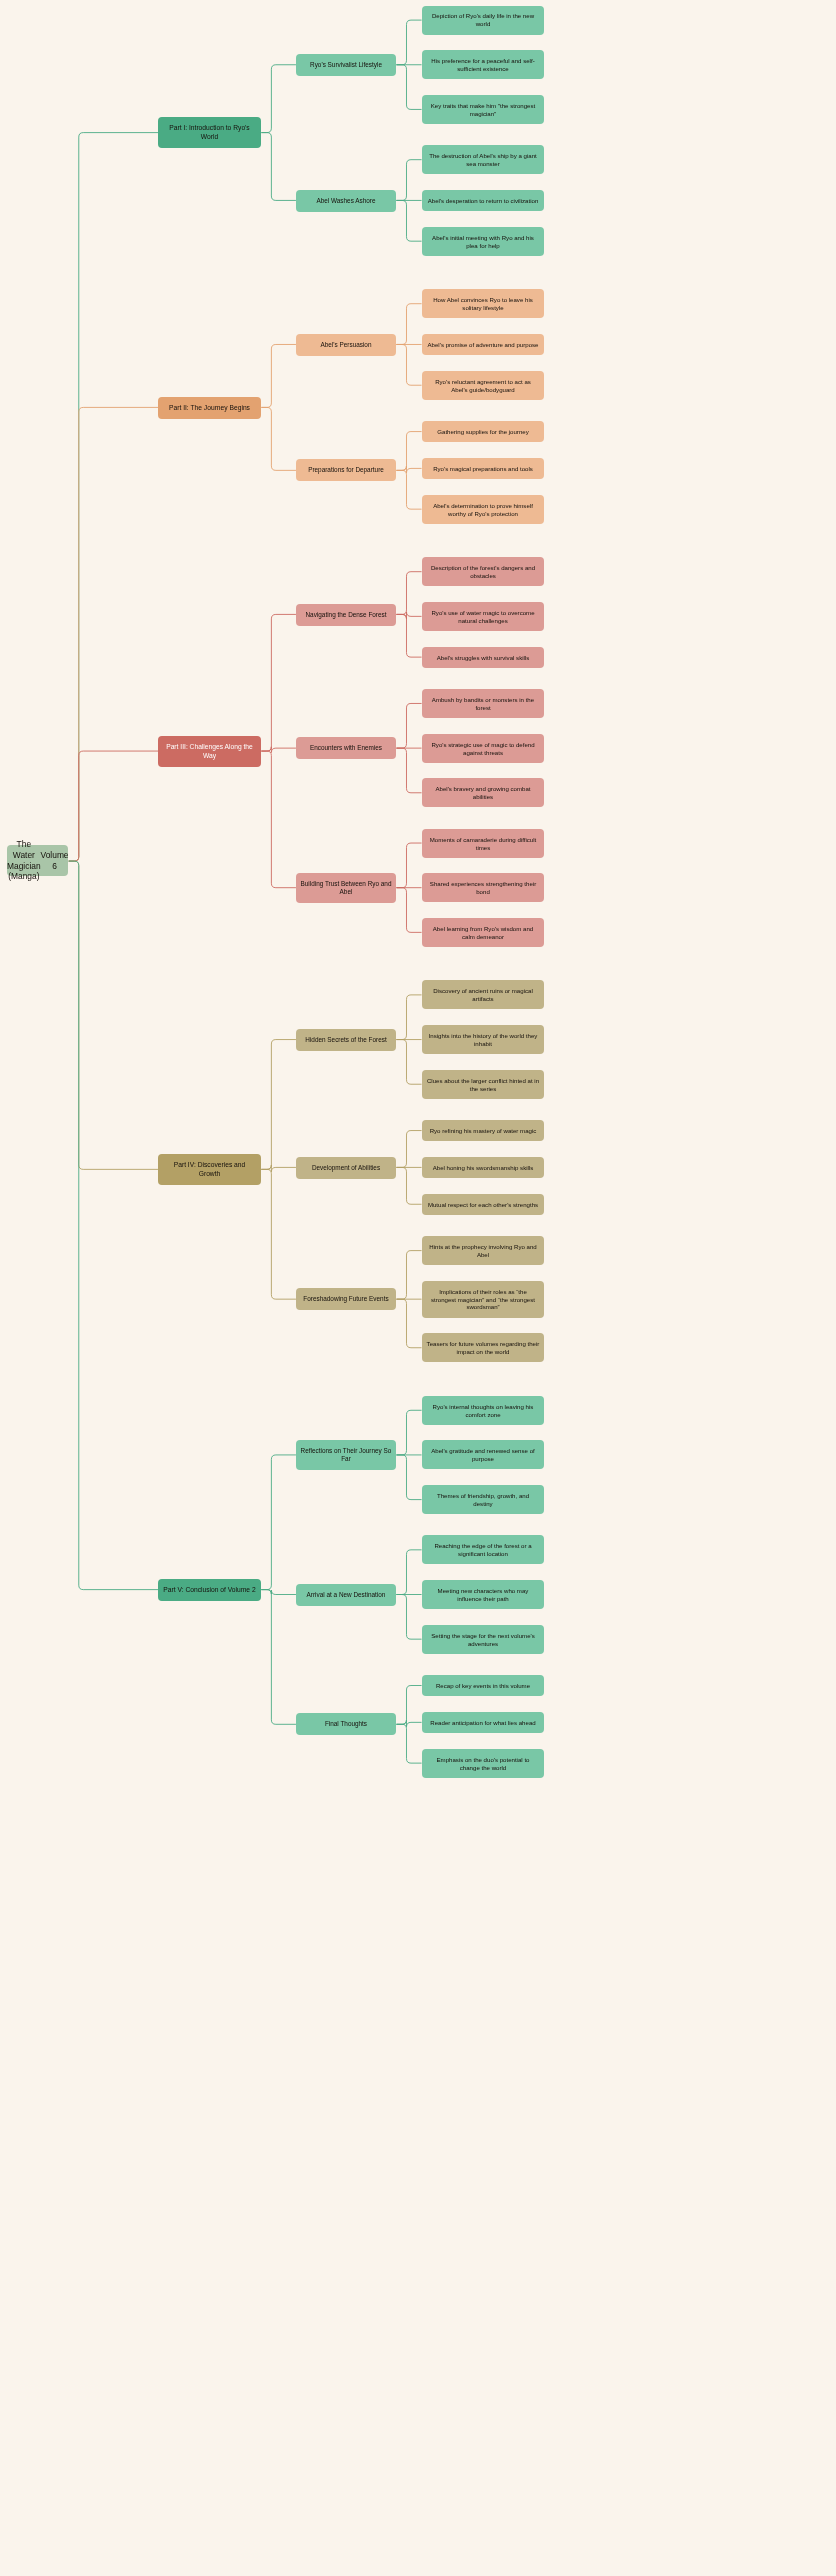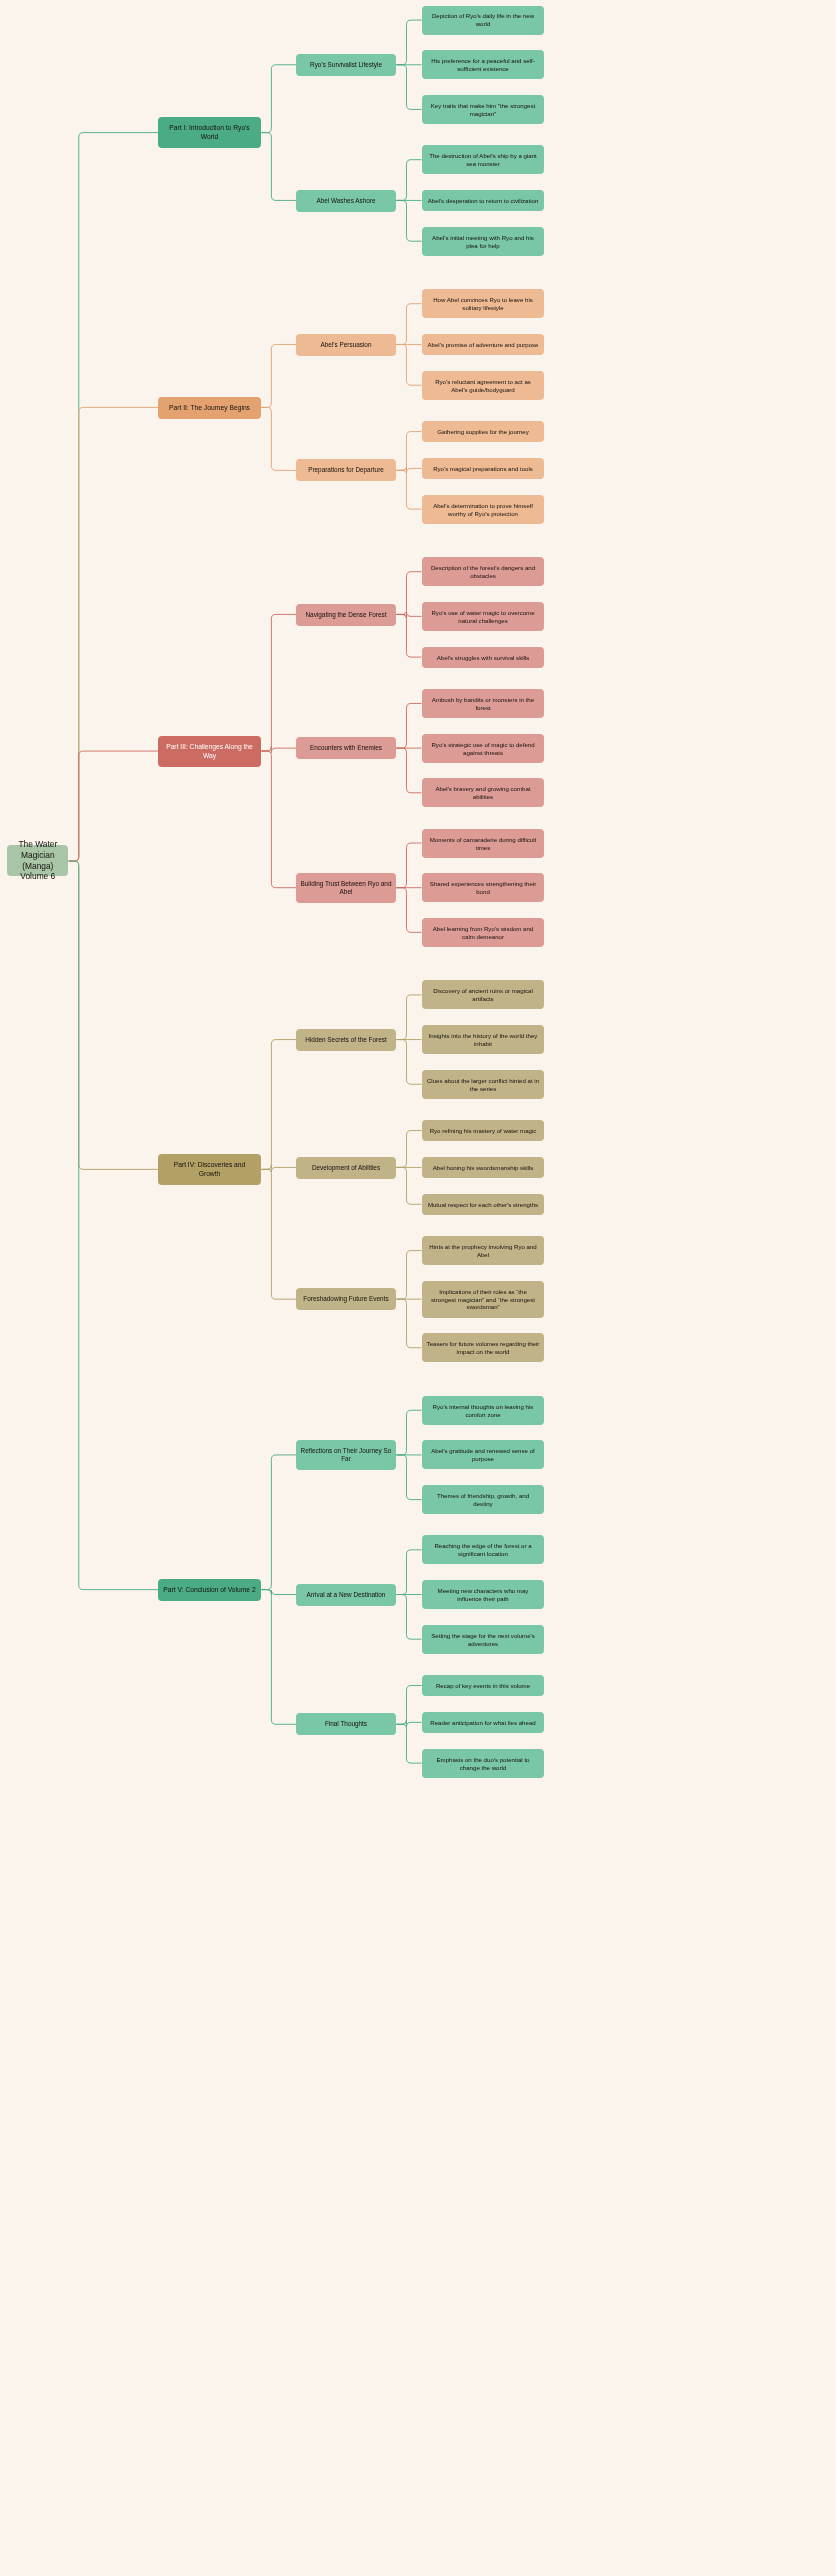--- a/index.html
+++ b/index.html
@@ -140,18 +140,18 @@
       <div class="node l3 l3c" style="left: 422px; top: 1535px; width: 122px; height: 29px;">Reaching the edge of the forest or a significant location</div>
       <div class="node l3 l3c" style="left: 422px; top: 1580px; width: 122px; height: 29px;">Meeting new characters who may influence their path</div>
       <div class="node l3 l3c" style="left: 422px; top: 1625px; width: 122px; height: 29px;">Setting the stage for the next volume's adventures</div>
       <div class="node l2 l2c" style="left: 296px; top: 1584px; width: 100px; height: 22px;">Arrival at a New Destination</div>
       <div class="node l3 l3c" style="left: 422px; top: 1675px; width: 122px; height: 21px;">Recap of key events in this volume</div>
       <div class="node l3 l3c" style="left: 422px; top: 1712px; width: 122px; height: 21px;">Reader anticipation for what lies ahead</div>
       <div class="node l3 l3c" style="left: 422px; top: 1749px; width: 122px; height: 29px;">Emphasis on the duo's potential to change the world</div>
       <div class="node l2 l2c" style="left: 296px; top: 1713px; width: 100px; height: 22px;">Final Thoughts</div>
       <div class="node l1 l1c" style="left: 158px; top: 1579px; width: 103px; height: 22px;">Part V: Conclusion of Volume 2</div>
     </div>
-    <div class="node root" style="left: 7.3px; top: 845px; width: 61px; height: 31px; flex-direction: column;">
+    <div class="node root" style="left: 7.3px; top: 845px; width: 61px; height: 31px; flex-direction: row;">
       <div>The Water Magician (Manga)</div>
       <div>Volume 6</div>
     </div>
   </div>
 
 
 </body></html>

